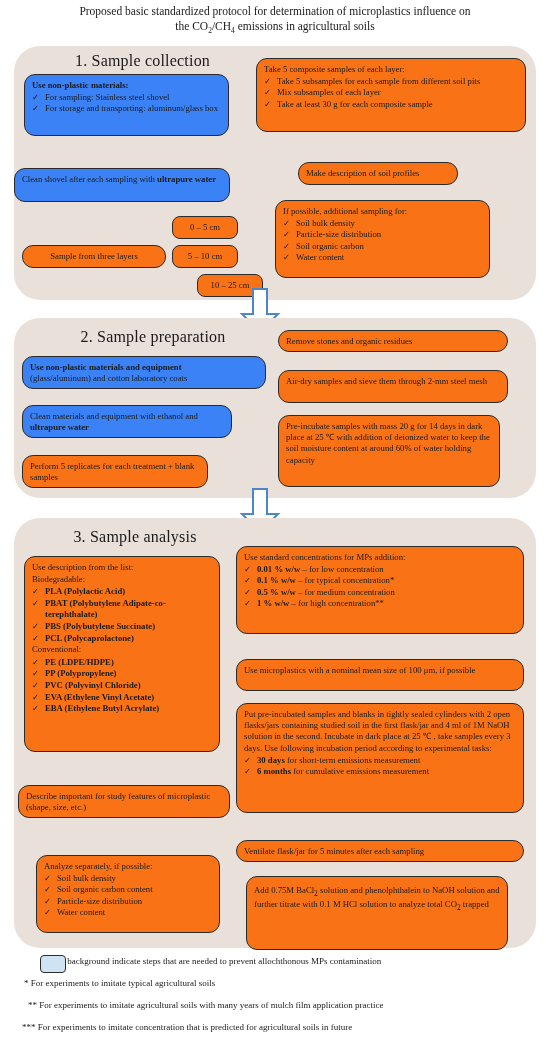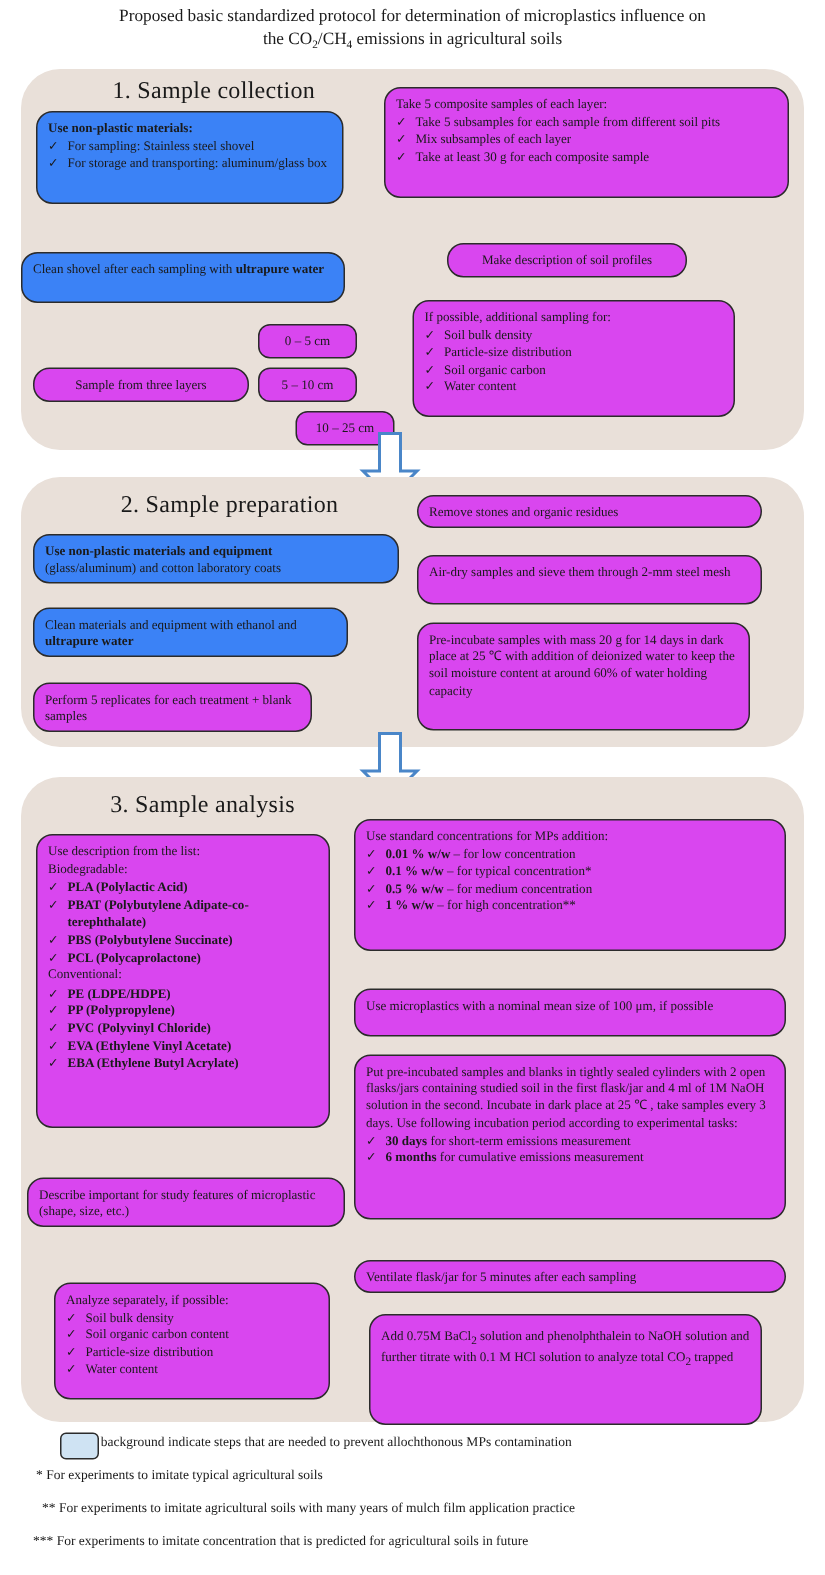--- a/index.html
+++ b/index.html
@@ -27,21 +27,21 @@
   .panel-title{
     position:absolute;
     font-size:16px;
     text-align:center;
     letter-spacing:.2px;
   }
 
   .box{
     position:absolute;
     box-sizing:border-box;
-    background:#d946ef;
+    background:#f97316;
     border:1.2px solid #2b2b2b;
     border-radius:11px;
     font-size:8.7px;
     line-height:11.2px;
     padding:5px 7px;
   }
   .box.blue{background:#3b82f6;}
   .box.tiny{border-radius:8px;text-align:center;padding:4px 6px;}
 
   .box b{font-weight:bold;}
@@ -93,21 +93,21 @@
     <li>Take 5 subsamples for each sample from different soil pits</li>
     <li>Mix subsamples of each layer</li>
     <li>Take at least 30 g for each composite sample</li>
   </ul>
 </div>
 
 <div class="box blue" style="left:14px;top:168px;width:216px;height:34px;">
   <span>Clean shovel after each sampling with </span><b>ultrapure water</b>
 </div>
 
-<div class="box" style="left:298px;top:162px;width:160px;height:23px;text-align:center;padding-top:5px;">
+<div class="box" style="left:298px;top:162px;width:160px;height:23px;text-align:left;padding-top:5px;">
   <span>Make description of soil profiles</span>
 </div>
 
 <div class="box" style="left:22px;top:245px;width:144px;height:23px;text-align:center;padding-top:5px;">
   <span>Sample from three layers</span>
 </div>
 
 <div class="box tiny" style="left:172px;top:216px;width:66px;height:23px;padding-top:5px;">
   <span>0 – 5 cm</span>
 </div>

